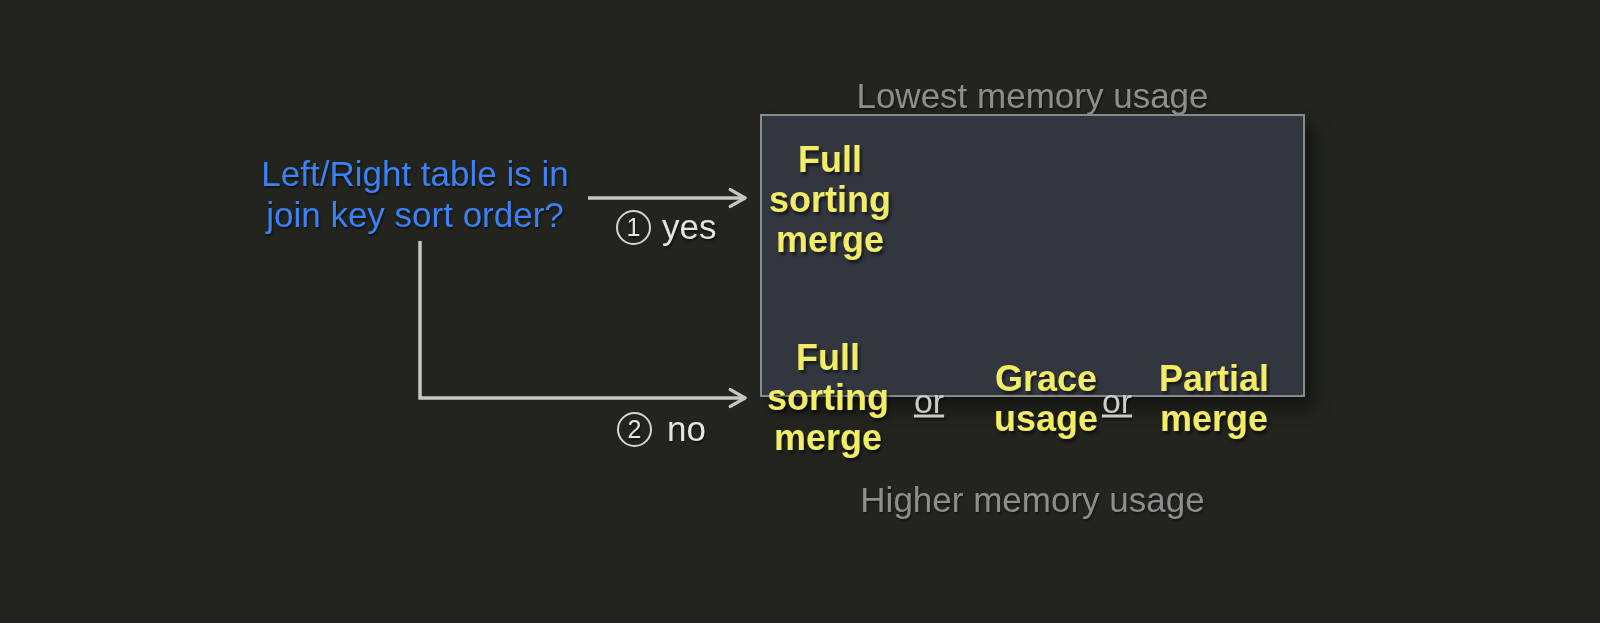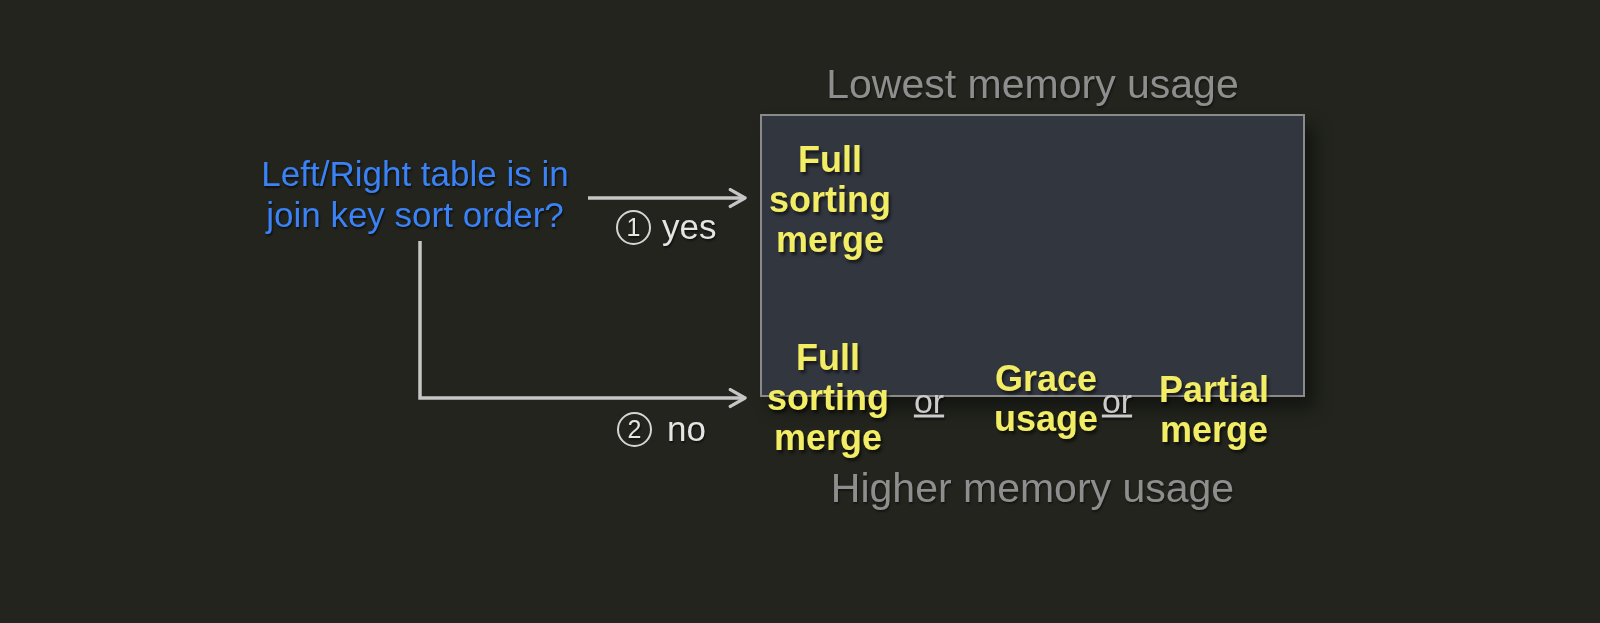--- a/index.html
+++ b/index.html
@@ -51,23 +51,24 @@
     font-size: 25px; line-height: 1;
     color: #e4e4e4;
     flex: 0 0 auto;
   }
 
   
   .memory-caption {
     position: absolute;
     left: 760px; width: 545px;
     text-align: center;
-    font-size: 41px; line-height: 40px;
+    font-size: 35px; line-height: 40px;
     color: #8e8e8e;
     text-shadow: 1px 2px 2px rgba(0,0,0,0.4);
+    margin-top: 12px;
   }
   .memory-caption.top { top: 64px; }
   .memory-caption.bottom { top: 468px; text-align: center; }
 
   
   .algo-box {
     position: absolute;
     left: 760px; top: 114px;
     width: 545px; height: 283px;
     background: #32363f;
@@ -81,21 +82,21 @@
     font-size: 36px; line-height: 40px;
     font-weight: bold;
     color: #f2ed64;
     white-space: nowrap;
     text-shadow: 2px 3px 3px rgba(0,0,0,0.55);
   }
   .algo span { display: block; }
   .algo.sorted   { left: 68px;  top: 84px; }
   .algo.u-fsm    { left: 66px;  top: 282px; }
   .algo.u-grace  { left: 260px; top: 283px; margin-left: 24px; }
-  .algo.u-partial{ left: 452px; top: 294px; }
+  .algo.u-partial{ left: 452px; top: 283px; }
   .or-sep {
     position: absolute;
     transform: translate(-50%, -50%);
     font-size: 34px;
     color: #cbcbcb;
     text-shadow: 1px 2px 2px rgba(0,0,0,0.5);
     text-decoration: underline;
   }
   .or-sep.one { left: 167px; top: 285px; }
   .or-sep.two { left: 355px; top: 285px; }

